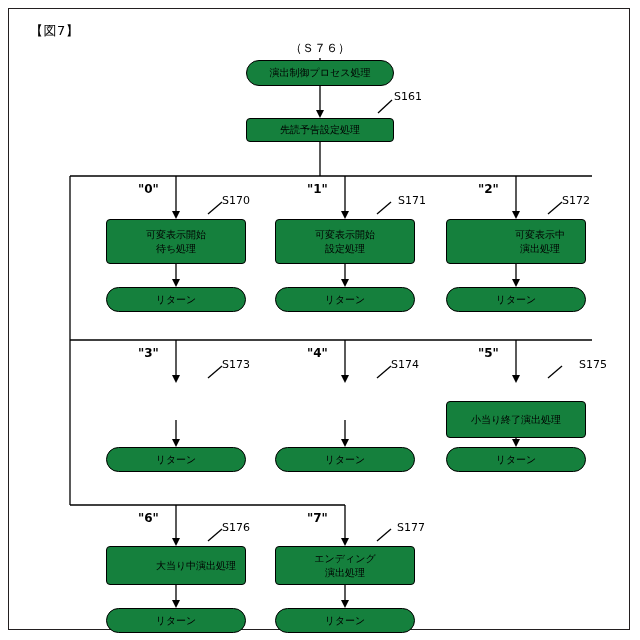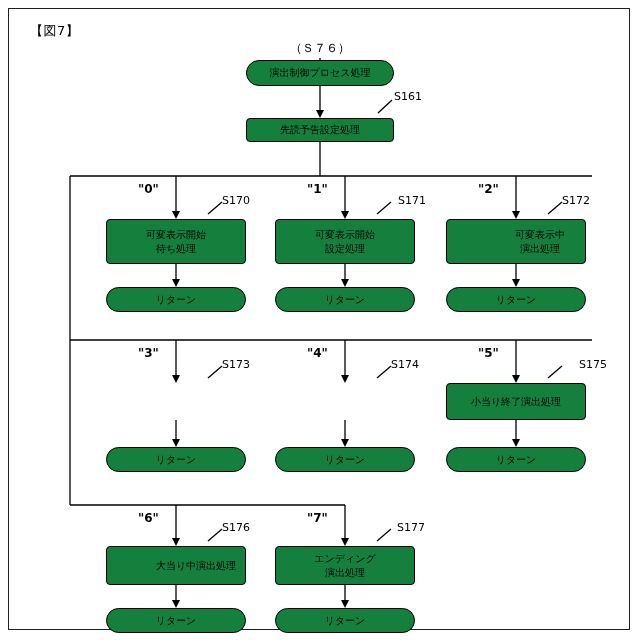--- a/index.html
+++ b/index.html
@@ -186,21 +186,21 @@
   <div class="label-quote" style="left:138px; top:346px;">"3"</div>
   <div class="step-id" style="left:222px; top:358px;">S173</div>
   <div class="node stadium" style="left:106px; top:447px; width:140px; height:25px;">リターン</div>
 
   <div class="label-quote" style="left:307px; top:346px;">"4"</div>
   <div class="step-id" style="left:391px; top:358px;">S174</div>
   <div class="node stadium" style="left:275px; top:447px; width:140px; height:25px;">リターン</div>
 
   <div class="label-quote" style="left:478px; top:346px;">"5"</div>
   <div class="step-id" style="left:562px; top:358px;margin-left:17px;">S175</div>
-  <div class="node rect" style="left:446px; top:383px; width:140px; height:37px;">小当り終了演出処理</div>
+  <div class="node rect" style="left:446px; top:401px; width:140px; height:37px;">小当り終了演出処理</div>
   <div class="node stadium" style="left:446px; top:447px; width:140px; height:25px;">リターン</div>
 
   <div class="label-quote" style="left:138px; top:511px;">"6"</div>
   <div class="step-id" style="left:222px; top:521px;">S176</div>
   <div class="node rect" style="left:106px; top:546px; width:140px; height:39px;padding-left:40px;">大当り中演出処理</div>
   <div class="node stadium" style="left:106px; top:608px; width:140px; height:25px;">リターン</div>
 
   <div class="label-quote" style="left:307px; top:511px;">"7"</div>
   <div class="step-id" style="left:391px; top:521px;margin-left:6px;">S177</div>
   <div class="node rect" style="left:275px; top:546px; width:140px; height:39px;">エンディング

